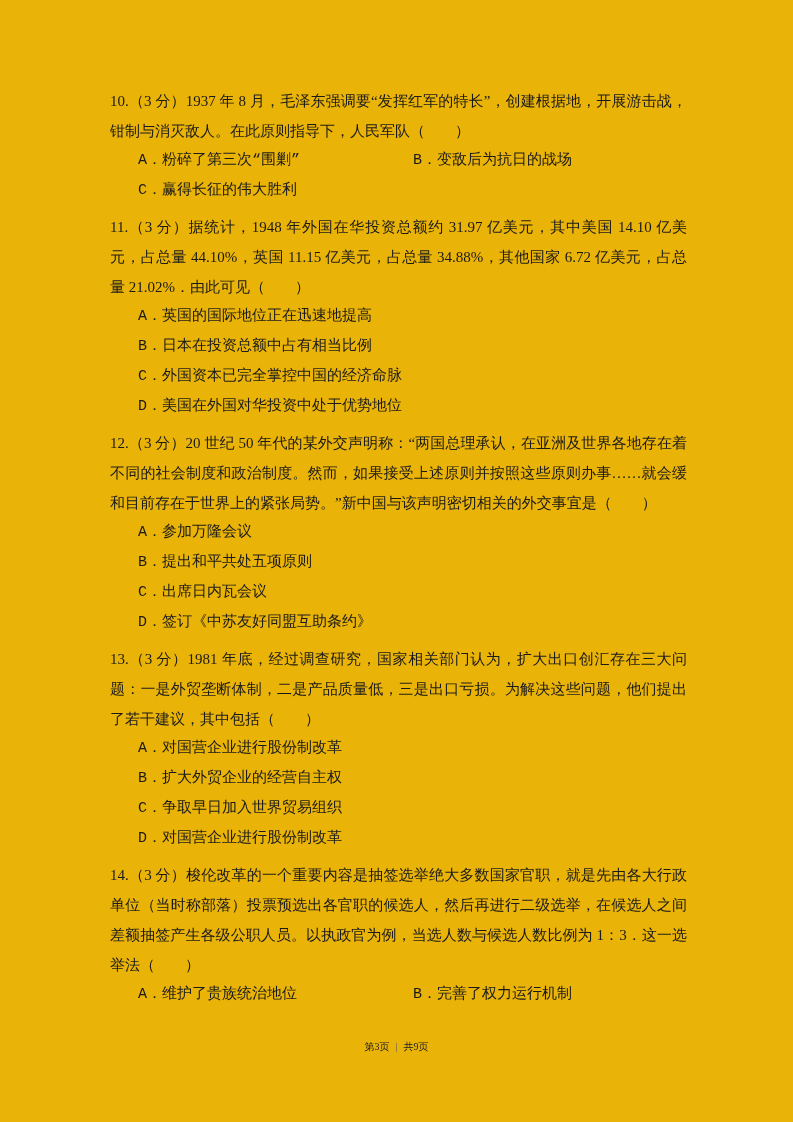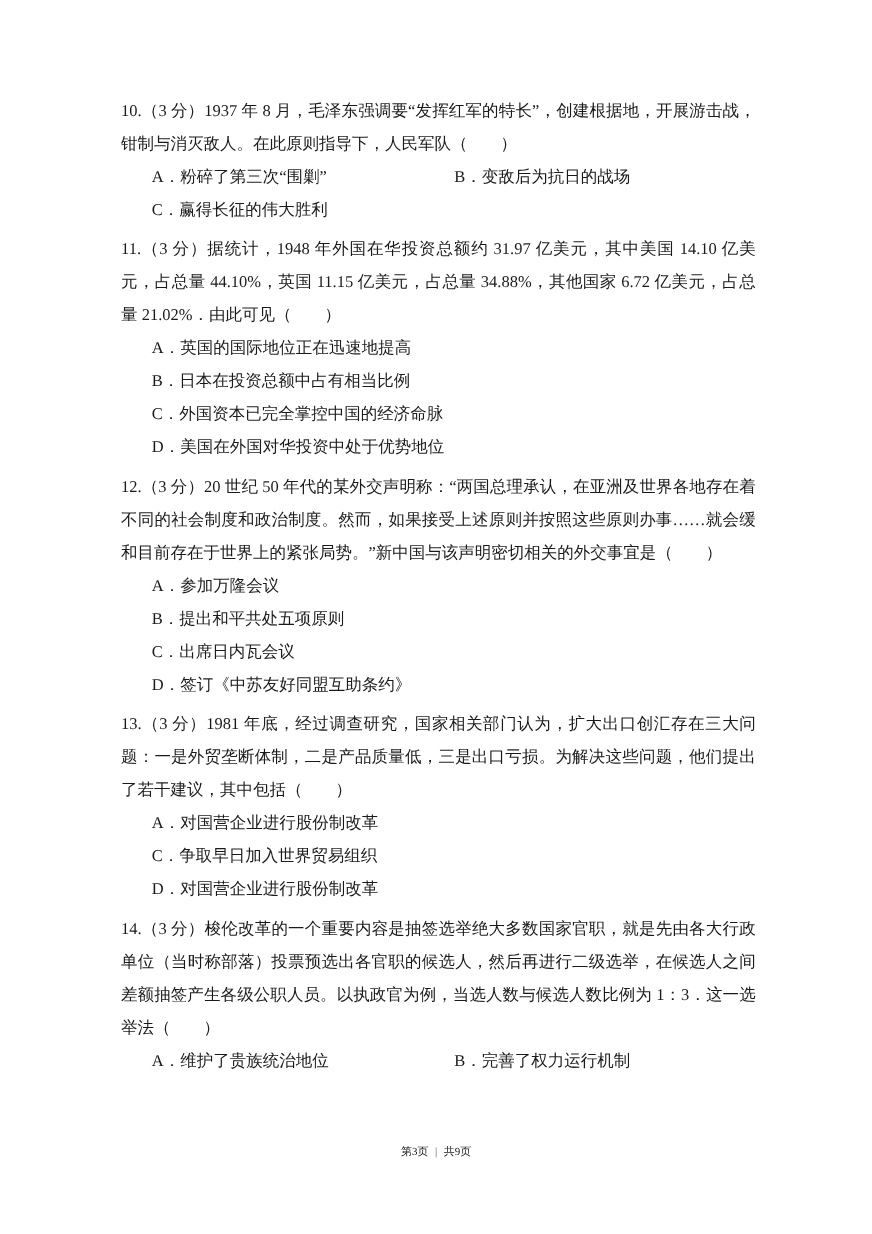--- a/index.html
+++ b/index.html
@@ -1,40 +1,40 @@
 <!DOCTYPE html>
 <html><head>
 <meta charset="utf-8">
 <style>
   html, body { margin: 0; padding: 0; background: #e8e8e8; }
   .page {
     position: relative;
     width: 793px;
     height: 1122px;
     margin: 0 auto;
-    background: #ffffff;
+    background: #eab308;
     font-family: "Liberation Serif", "DejaVu Serif", serif;
     color: #1a1a1a;
     overflow: hidden;
   }
   .content {
     position: absolute;
     top: 86px;
     left: 110px;
     width: 577px;
     font-size: 15px;
     line-height: 30px;
   }
   .question { margin: 0 0 6px 0; }
   .stem {
     margin: 0;
     text-align: justify;
   }
   .qnum { white-space: nowrap; }
-  .options { padding-left: 28px; }
+  .options { padding-left: 28px; font-family: Liberation Mono, monospace; }
   .options .opt { display: block; }
   .options.two-col {
     display: grid;
     grid-template-columns: 275px 1fr;
   }
   .options.two-col .opt { display: block; }
   .footer {
     position: absolute;
     left: 0;
     right: 0;
@@ -77,20 +77,21 @@
         <span class="opt">B．提出和平共处五项原则</span>
         <span class="opt">C．出席日内瓦会议</span>
         <span class="opt">D．签订《中苏友好同盟互助条约》</span>
       </div>
     </section>
 
     <section class="question">
       <p class="stem"><span class="qnum">13.（3 分）</span><span>1981 年底，经过调查研究，国家相关部门认为，扩大出口创汇存在三大问题：一是外贸垄断体制，二是产品质量低，三是出口亏损。为解决这些问题，他们提出了若干建议，其中包括（　　）</span></p>
       <div class="options">
         <span class="opt">A．对国营企业进行股份制改革</span>
+        <span class="opt">B．扩大外贸企业的经营自主权</span>
         <span class="opt">C．争取早日加入世界贸易组织</span>
         <span class="opt">D．对国营企业进行股份制改革</span>
       </div>
     </section>
 
     <section class="question">
       <p class="stem"><span class="qnum">14.（3 分）</span><span>梭伦改革的一个重要内容是抽签选举绝大多数国家官职，就是先由各大行政单位（当时称部落）投票预选出各官职的候选人，然后再进行二级选举，在候选人之间差额抽签产生各级公职人员。以执政官为例，当选人数与候选人数比例为 1：3．这一选举法（　　）</span></p>
       <div class="options two-col">
         <span class="opt">A．维护了贵族统治地位</span>
         <span class="opt">B．完善了权力运行机制</span>

